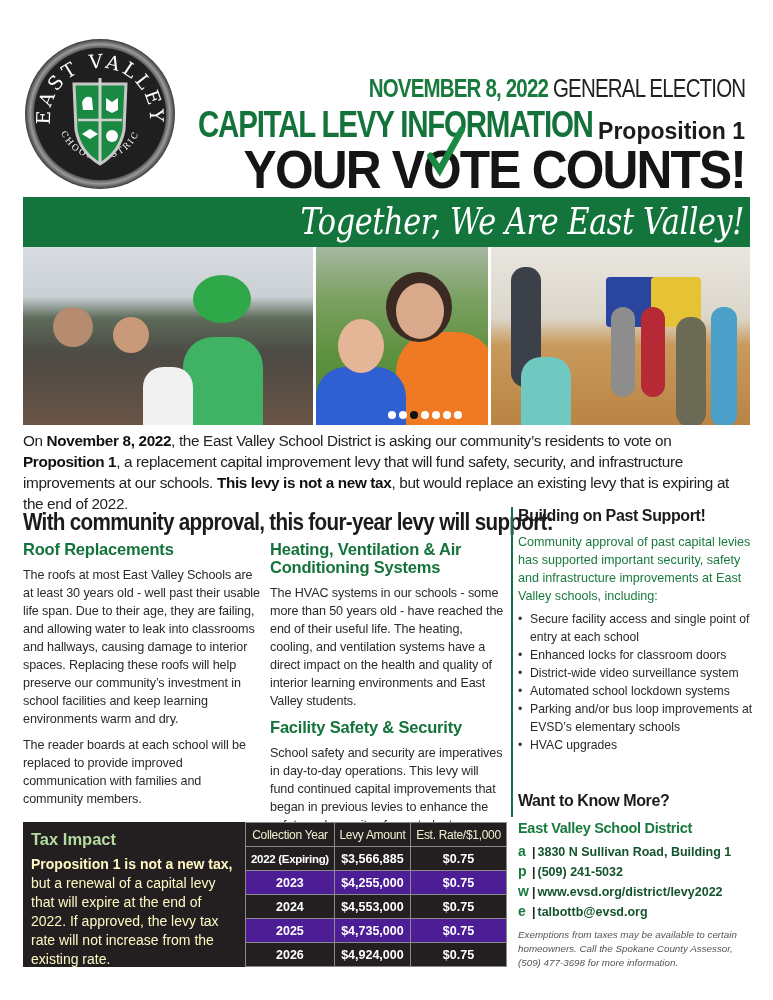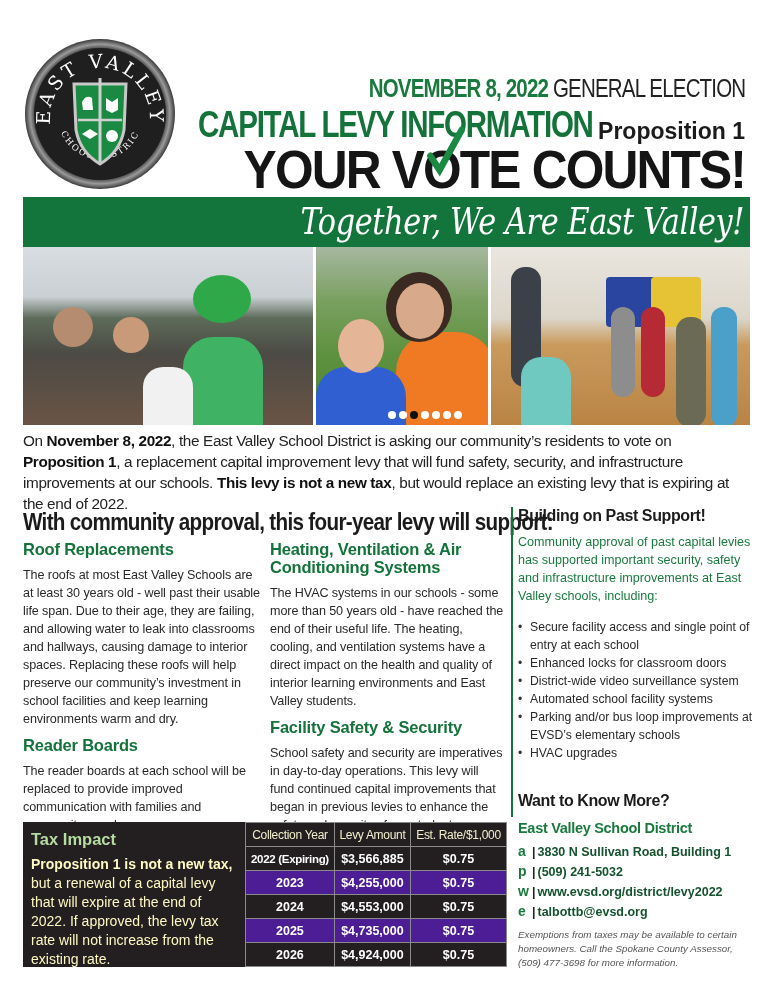--- a/index.html
+++ b/index.html
@@ -46,21 +46,21 @@
 
   .col-left { position: absolute; left: 23px; top: 540px; width: 240px; }
   .col-mid { position: absolute; left: 270px; top: 540px; width: 236px; }
   .sec-title { color: #14733a; font-weight: bold; font-size: 16.5px; line-height: 18px; letter-spacing: -0.2px; margin-bottom: 8px; }
   .sec-body { font-size: 12.6px; line-height: 18px; color: #2a2a2a; letter-spacing: -0.1px; margin-bottom: 8px; }
 
   .divider { position: absolute; left: 511px; top: 507px; width: 2px; height: 310px; background: #13753b; }
 
   .col-right { position: absolute; left: 518px; top: 507px; width: 240px; }
   .right-head { font-size: 16px; font-weight: bold; color: #1b1b1b; letter-spacing: -0.4px; margin-bottom: 8px; white-space: nowrap; }
-  .right-intro { color: #1a7a3e; font-size: 12.6px; line-height: 18px; margin-bottom: 13px; }
+  .right-intro { color: #1a7a3e; font-size: 12.6px; line-height: 18px; margin-bottom: 5px; }
   .bullets { list-style: none; font-size: 12.2px; line-height: 18px; color: #2a2a2a; }
   .bullets li { position: relative; padding-left: 12px; }
   .bullets li::before { content: "•"; position: absolute; left: 0; top: 0; color: #333; }
 
   .know-head { position: absolute; left: 518px; top: 792px; font-size: 16px; font-weight: bold; color: #1b1b1b; letter-spacing: -0.4px; }
   .district-name { position: absolute; left: 518px; top: 820px; font-size: 14.5px; font-weight: bold; color: #1a7a3e; letter-spacing: -0.3px; text-align: center; }
   .contacts { position: absolute; left: 518px; top: 842px; font-size: 12.5px; line-height: 19px; }
   .contact-row { white-space: nowrap; }
   .contact-key { color: #1a7a3e; font-weight: bold; display: inline-block; width: 12px; font-size: 14px; }
   .contact-sep { color: #222; font-weight: bold; margin: 0 2px; }
@@ -178,41 +178,40 @@
 
 <div class="intro">
   <span>On </span><b>November 8, 2022</b><span>, the East Valley School District is asking our community’s residents to vote on </span><b>Proposition 1</b><span>, a replacement capital improvement levy that will fund safety, security, and infrastructure improvements at our schools. </span><b>This levy is not a new tax</b><span>, but would replace an existing levy that is expiring at the end of 2022.</span>
 </div>
 
 <div class="support-heading">With community approval, this four-year levy will support:</div>
 
 <div class="col-left">
   <div class="sec-title">Roof Replacements</div>
   <div class="sec-body">The roofs at most East Valley Schools are at least 30 years old - well past their usable life span. Due to their age, they are failing, and allowing water to leak into classrooms and hallways, causing damage to interior spaces. Replacing these roofs will help preserve  our community’s investment in school facilities and keep learning environments warm and dry.</div>
-  <div class="sec-title">Reader Boards</div>
   <div class="sec-body">The reader boards at each school will be replaced to provide improved communication with families and community members.</div>
 </div>
 
 <div class="col-mid">
   <div class="sec-title">Heating, Ventilation &amp; Air Conditioning Systems</div>
   <div class="sec-body">The HVAC systems in our schools - some more than  50 years old - have reached the end of their useful life. The heating, cooling, and ventilation systems have a direct impact on the health and quality of interior learning environments and East Valley students.</div>
   <div class="sec-title">Facility Safety &amp; Security</div>
   <div class="sec-body">School safety and security are imperatives in day-to-day operations. This levy will fund continued capital improvements that began in previous levies to enhance the safety and security of our students.</div>
 </div>
 
 <div class="divider"></div>
 
 <div class="col-right">
   <div class="right-head">Building on Past Support!</div>
   <div class="right-intro">Community approval of past capital levies has supported important security, safety and infrastructure improvements at East Valley schools, including:</div>
   <ul class="bullets">
     <li>Secure facility access and single point of entry at each school</li>
     <li>Enhanced locks for classroom doors</li>
     <li>District-wide video surveillance system</li>
-    <li>Automated school facility systems</li>
+    <li>Automated school lockdown systems</li>
     <li>Parking and/or bus loop  improvements at EVSD’s elementary schools</li>
     <li>HVAC upgrades</li>
   </ul>
 </div>
 
 <div class="know-head">Want to Know More?</div>
 <div class="district-name">East Valley School District</div>
 <div class="contacts">
   <div class="contact-row">
     <span class="contact-key">a</span><span class="contact-sep">|</span><span class="contact-val">3830 N Sullivan Road, Building 1</span>

